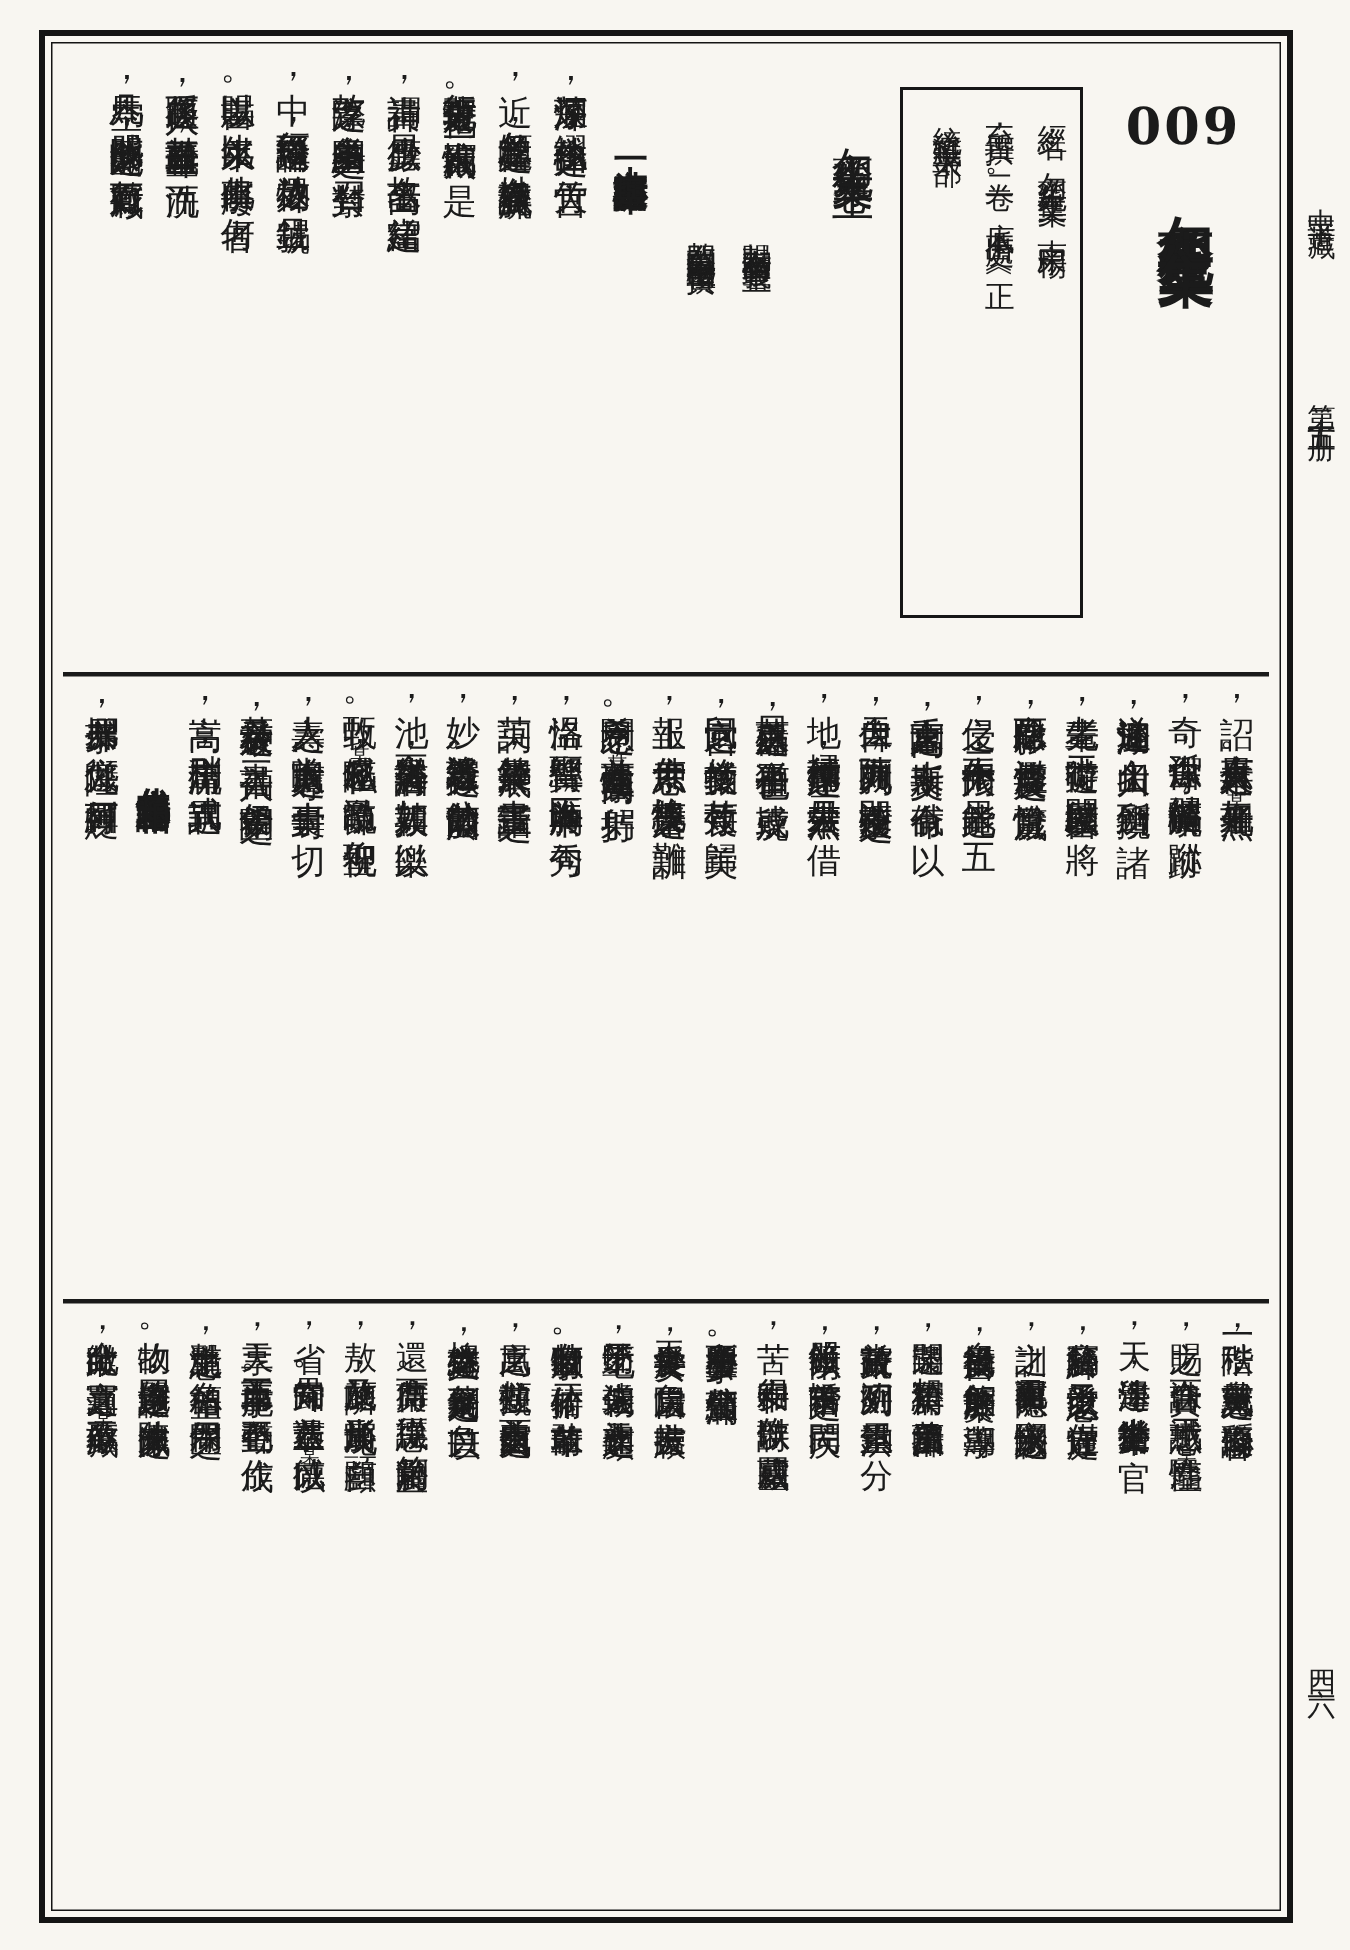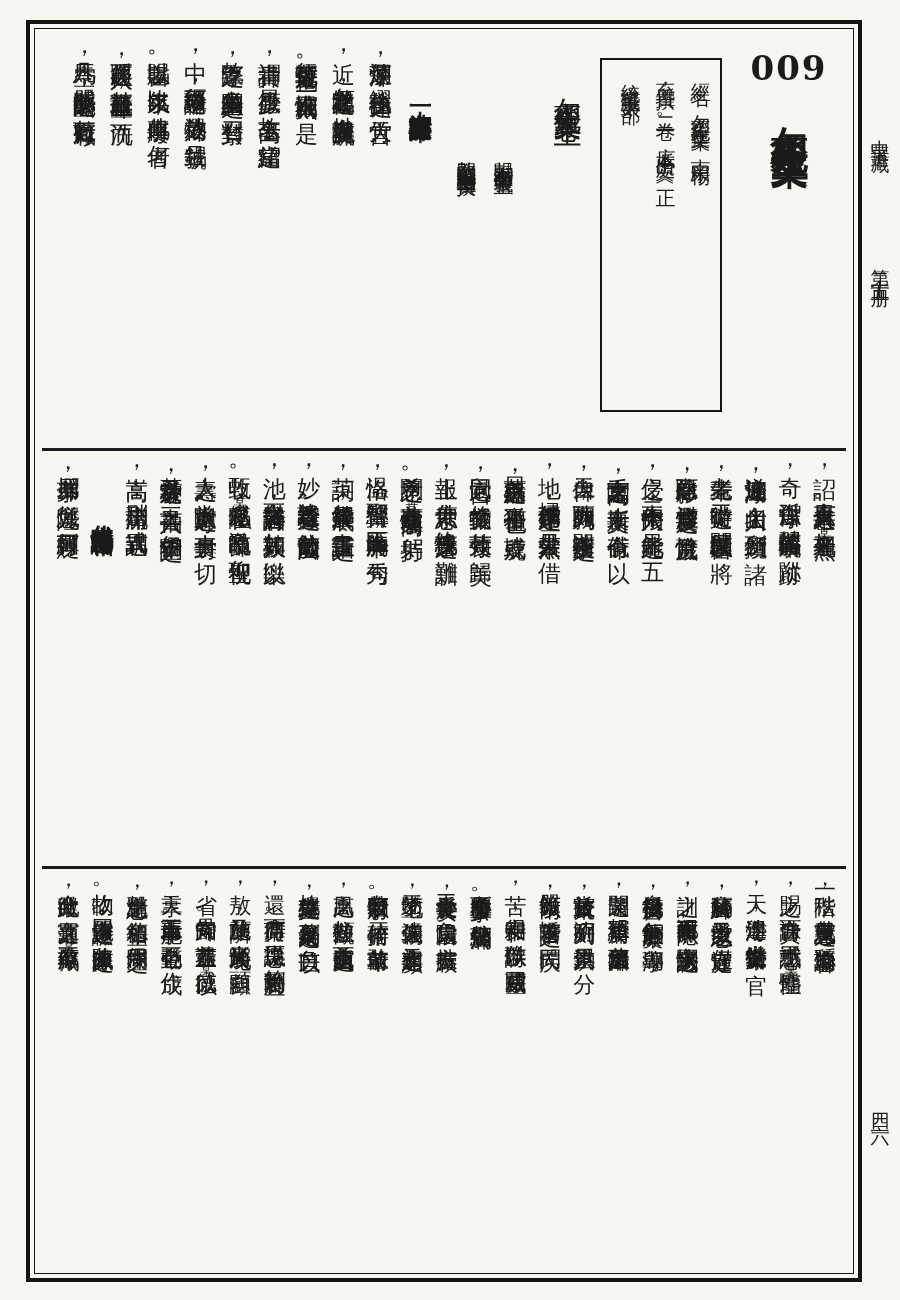--- a/index.html
+++ b/index.html
@@ -48,21 +48,21 @@
   }
   .band2 .col { width:34.4px; }
   .band3 .col { width:34.4px; font-size:22px; letter-spacing:0.8px; }
   .sect { font-weight:bold; padding-top:48px; }
   .sm { font-size:0.6em; }
 
   
   .title-block { width:102px; height:100%; flex-shrink:0; text-align:center; }
   .num009 {
     font-family:"DejaVu Serif","Liberation Serif",serif;
-    font-weight:bold; font-size:34px; line-height:40px; margin-top:4px;
+    font-weight:bold; font-size:34px; line-height:40px; margin-top:21px;
     letter-spacing:2px;
   }
   .big-title {
     writing-mode:vertical-rl; text-orientation:mixed; display:inline-block;
     font-size:38px; font-weight:bold; letter-spacing:5px; margin-top:8px;
     white-space:nowrap;
   }
   .box-wrap { width:122px; flex-shrink:0; margin:14px 16px 0 14px; }
   .ebox {
     width:122px; height:354px; border:2px solid #161616; box-sizing:border-box;

